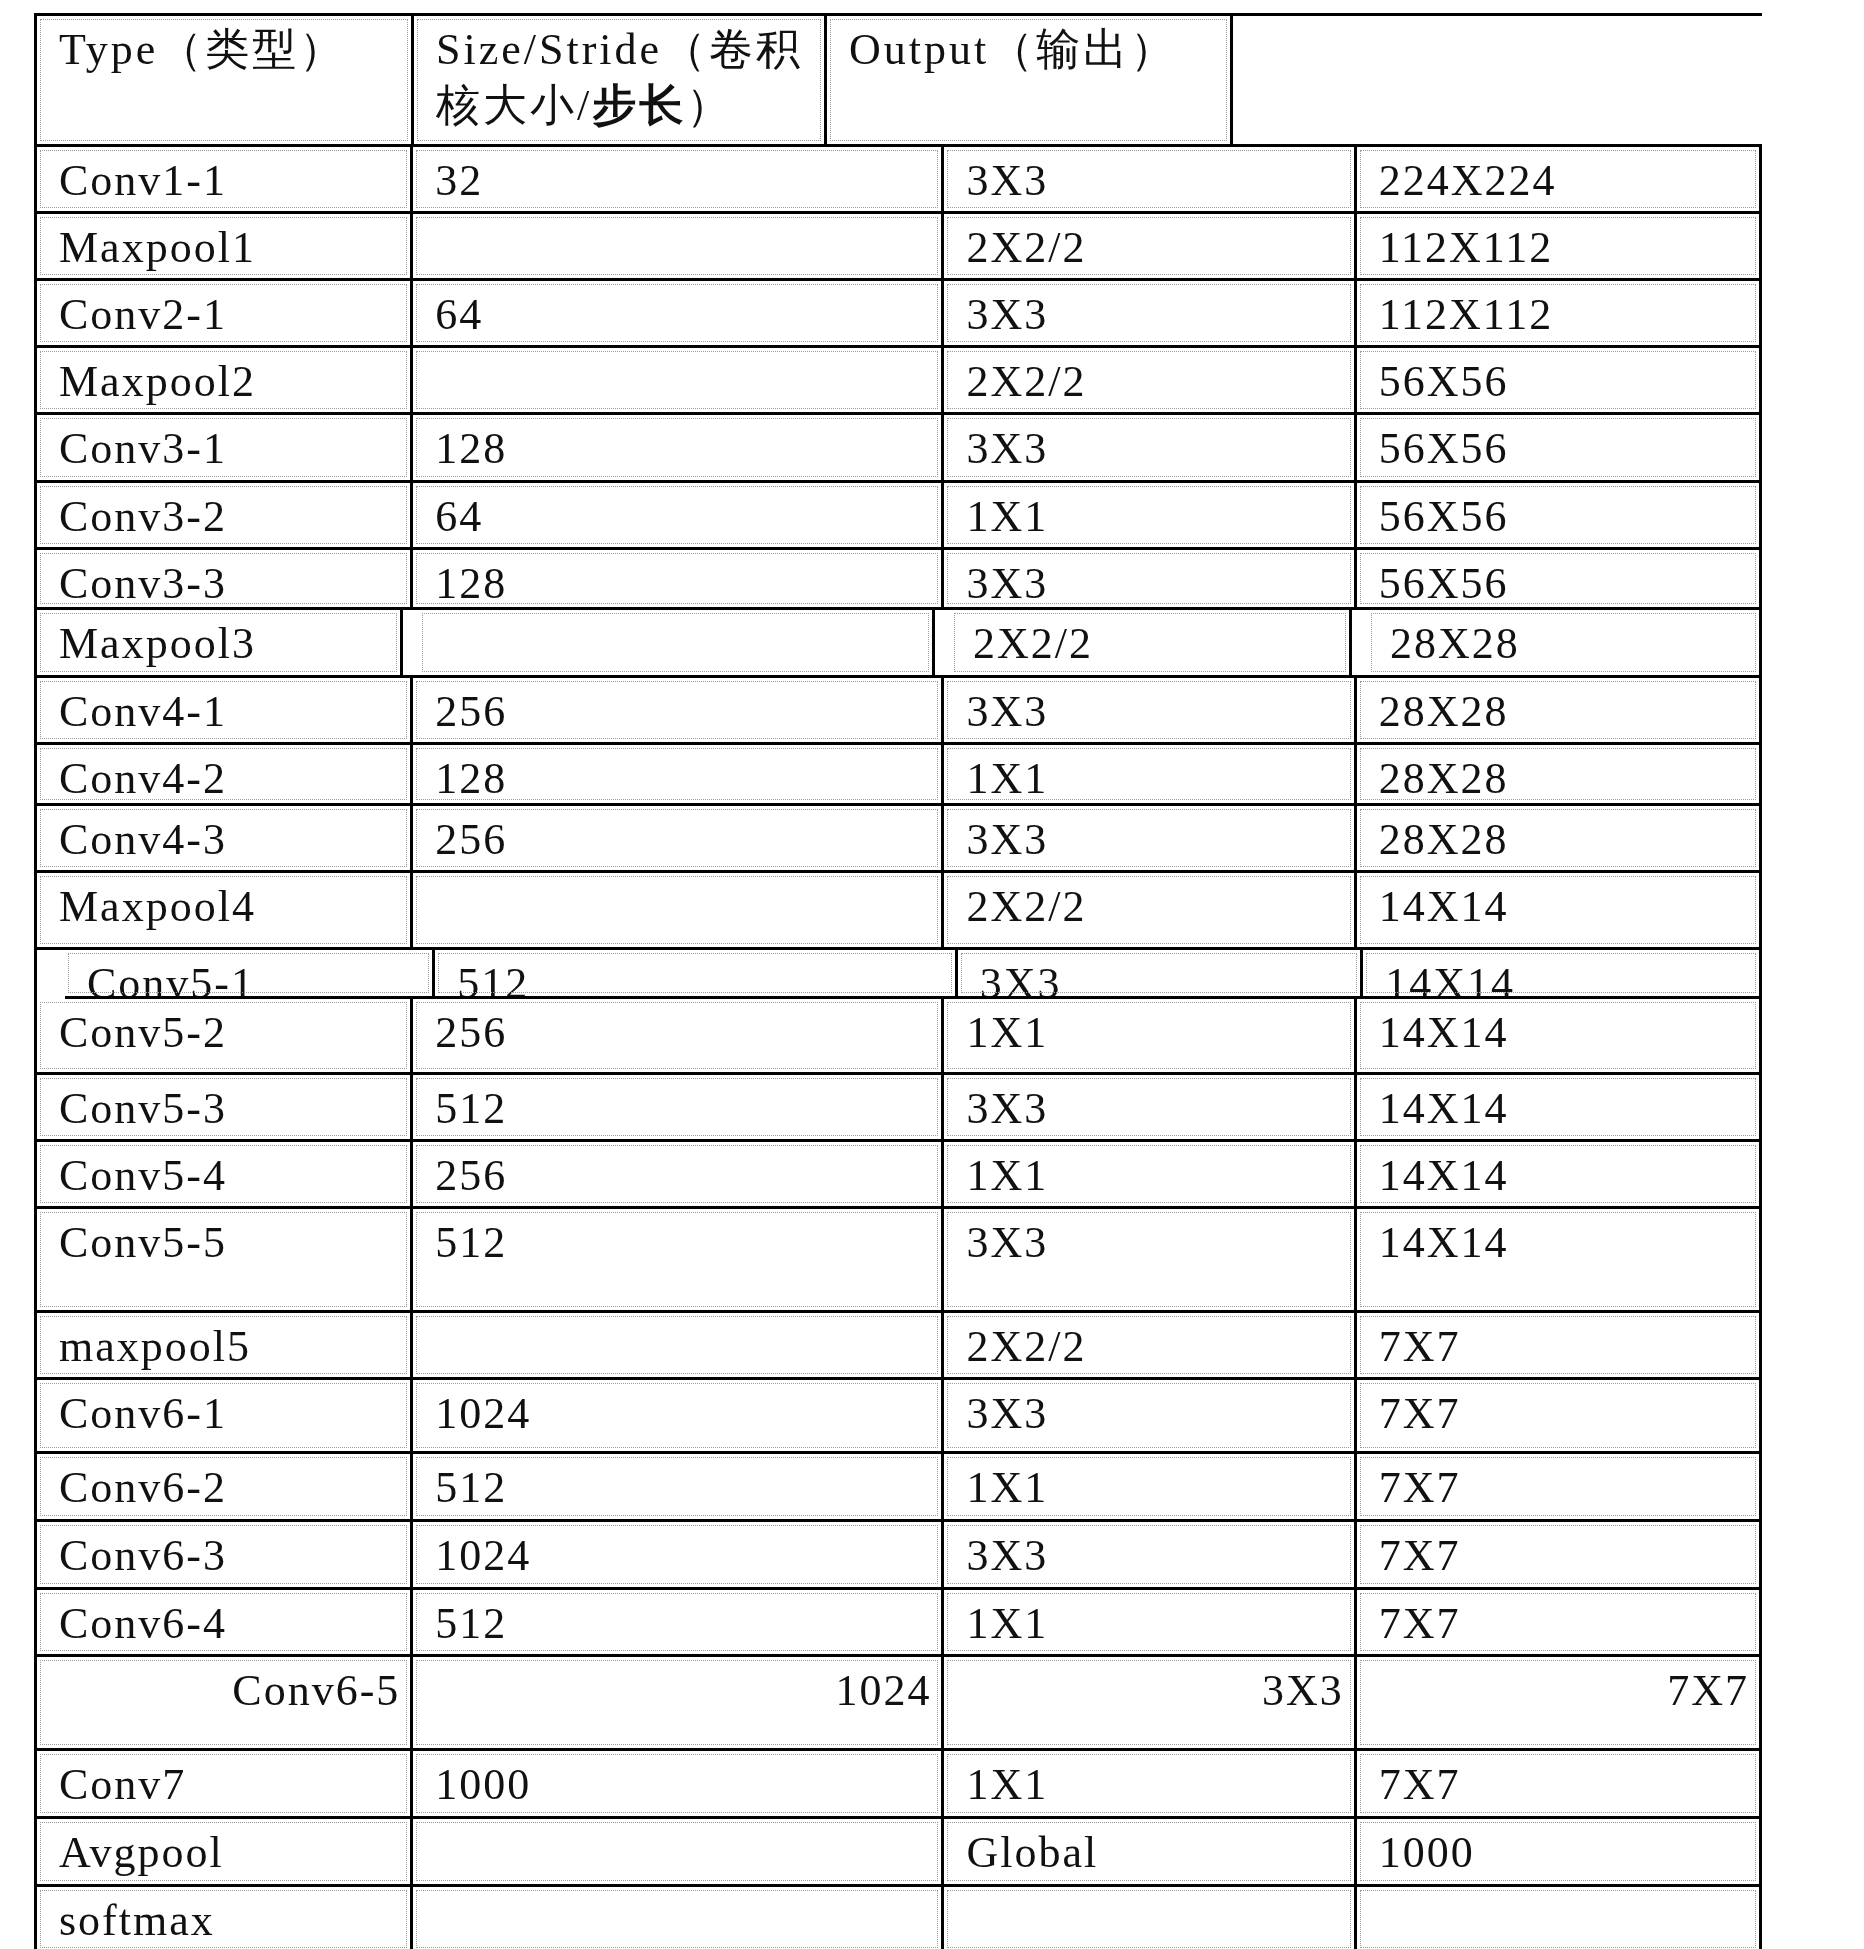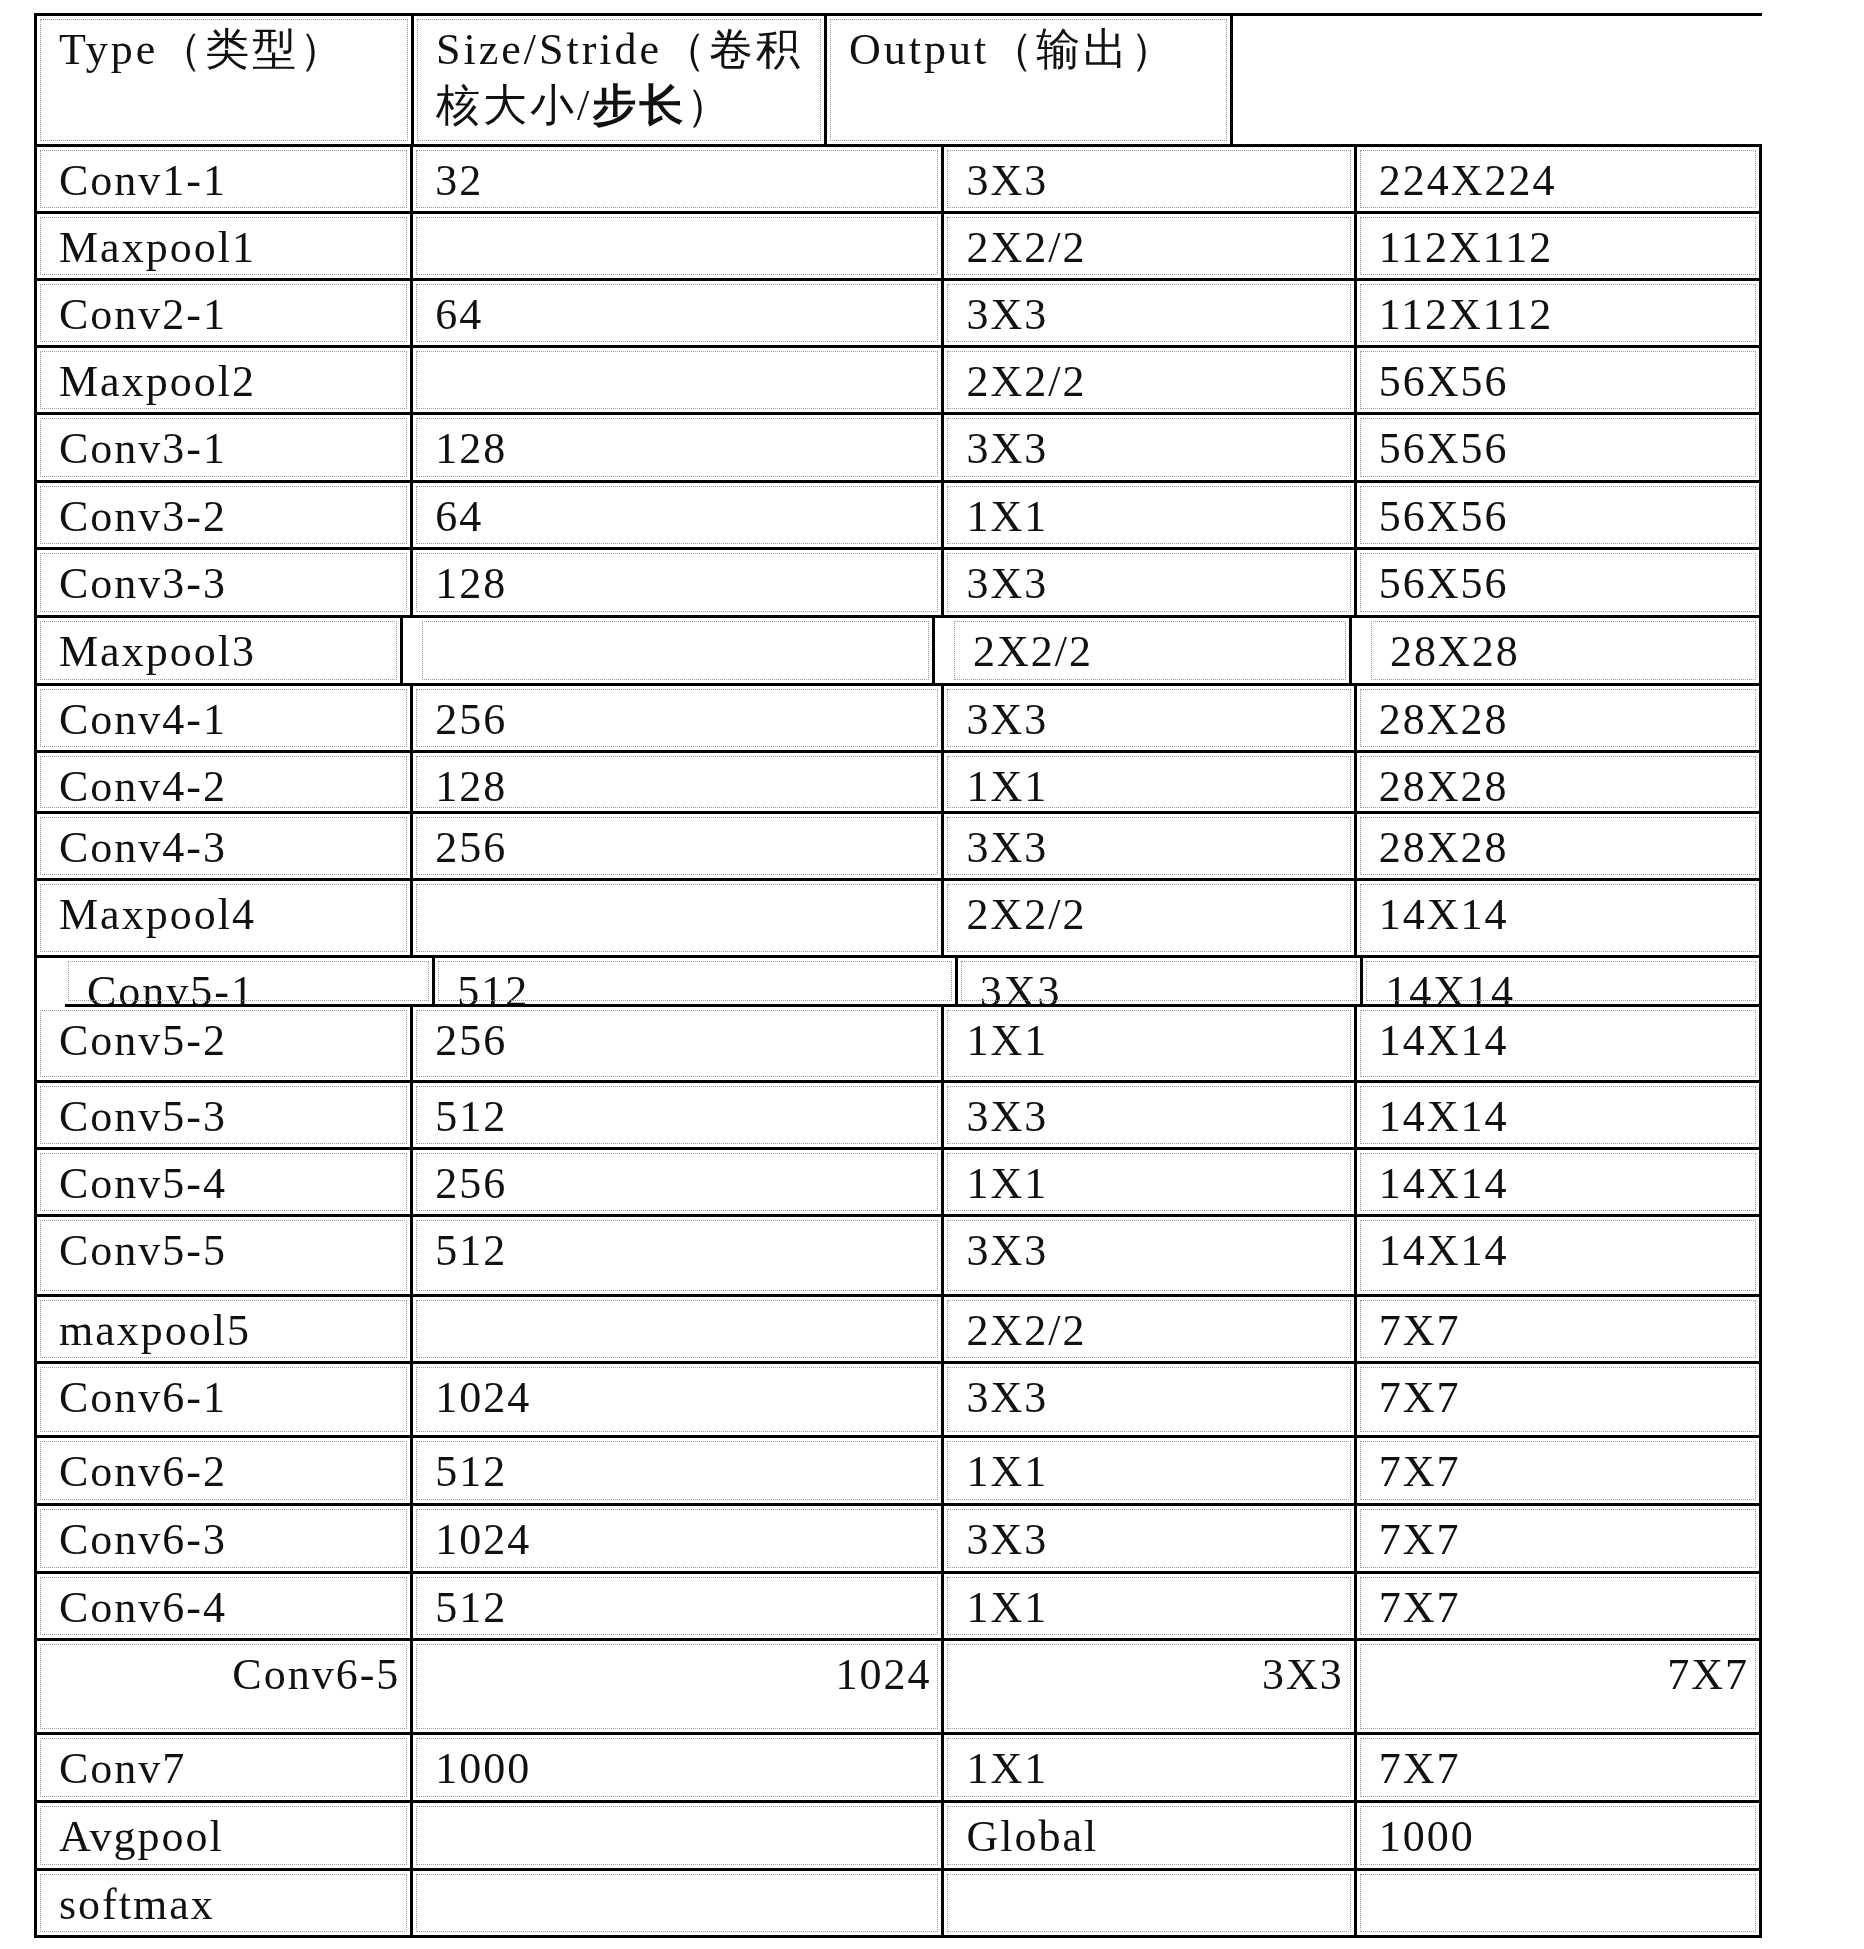--- a/index.html
+++ b/index.html
@@ -143,21 +143,21 @@
     <div class="cell c1">
           <span class="txt">64</span>
         </div>
     <div class="cell c2">
           <span class="txt">1X1</span>
         </div>
     <div class="cell c3">
           <span class="txt">56X56</span>
         </div>
   </div>
-      <div class="row" style="height: 68px;">
+      <div class="row" style="height: 60px;">
     <div class="cell c0">
           <span class="txt">Conv3-3</span>
         </div>
     <div class="cell c1">
           <span class="txt">128</span>
         </div>
     <div class="cell c2">
           <span class="txt">3X3</span>
         </div>
     <div class="cell c3">
@@ -283,21 +283,21 @@
     <div class="cell c1">
           <span class="txt">256</span>
         </div>
     <div class="cell c2">
           <span class="txt">1X1</span>
         </div>
     <div class="cell c3">
           <span class="txt">14X14</span>
         </div>
   </div>
-      <div class="row" style="height: 80px;">
+      <div class="row" style="height: 104px;">
     <div class="cell c0">
           <span class="txt">Conv5-5</span>
         </div>
     <div class="cell c1">
           <span class="txt">512</span>
         </div>
     <div class="cell c2">
           <span class="txt">3X3</span>
         </div>
     <div class="cell c3">

